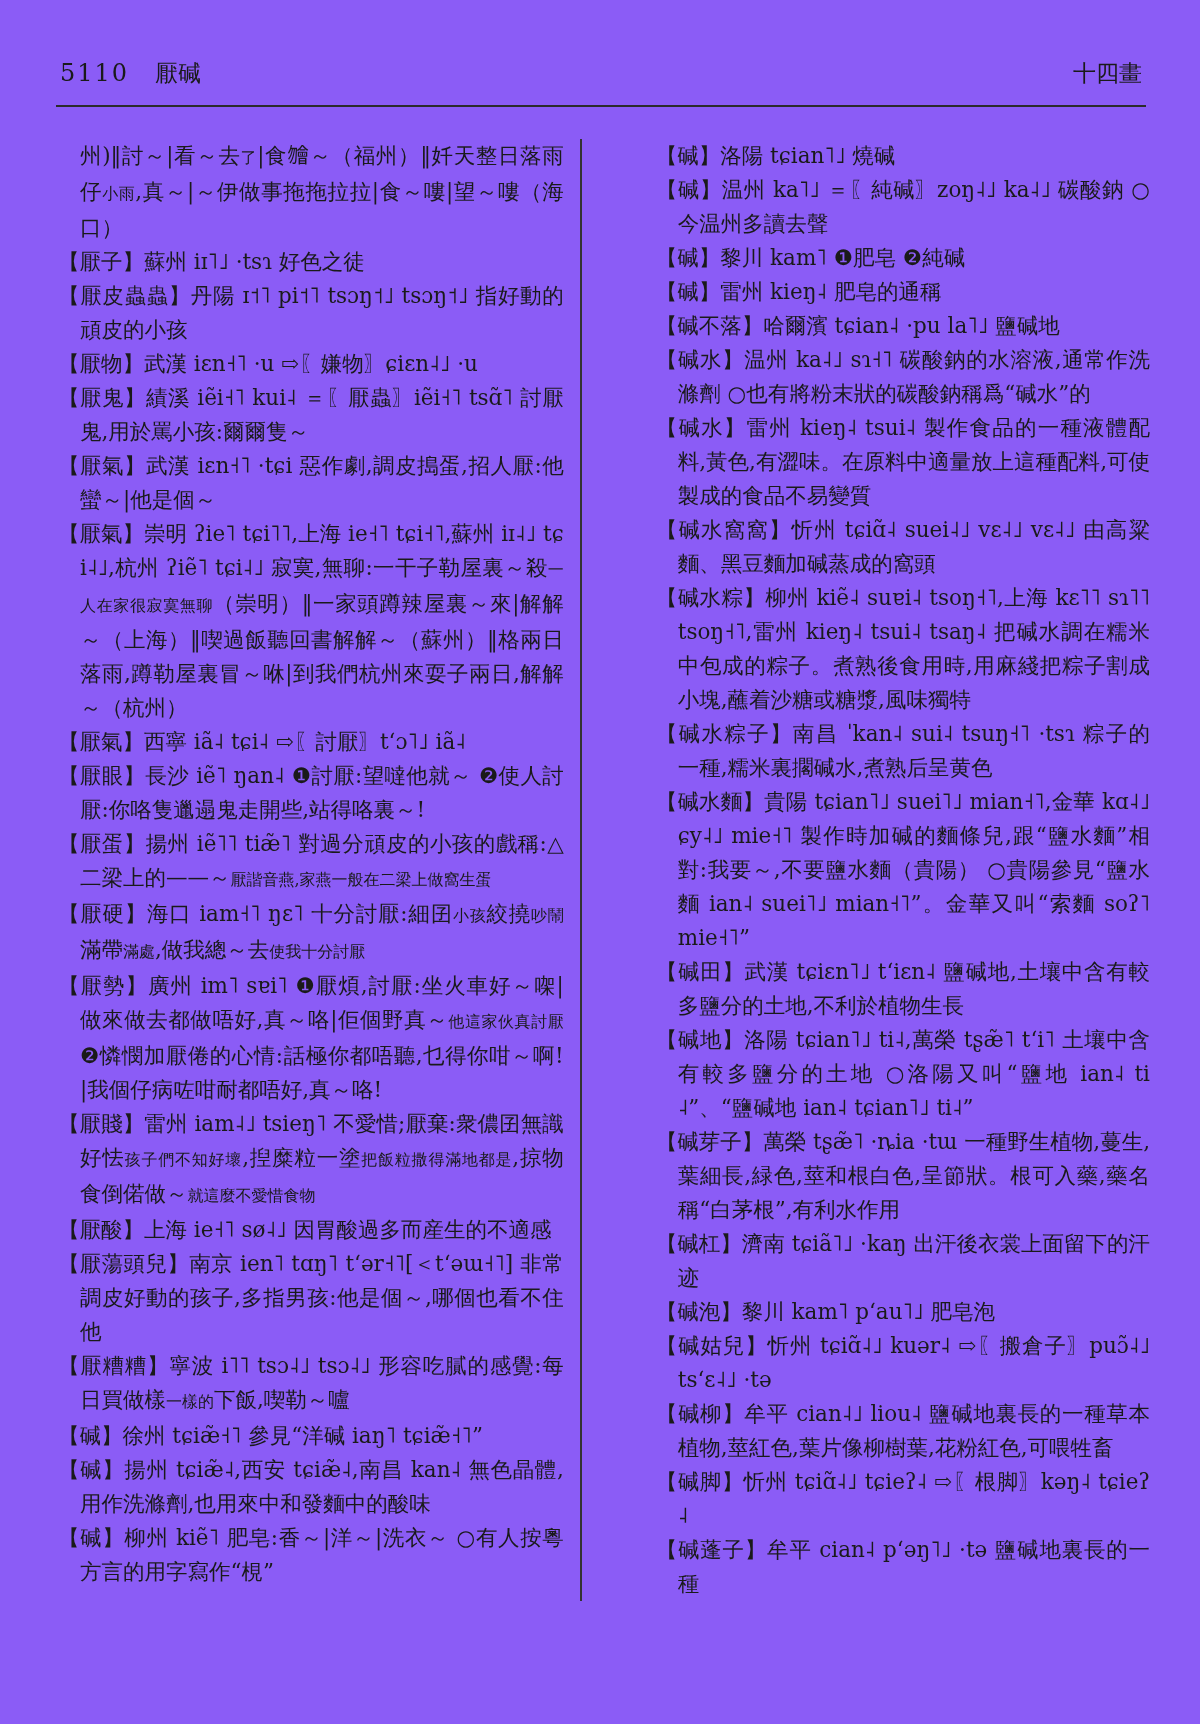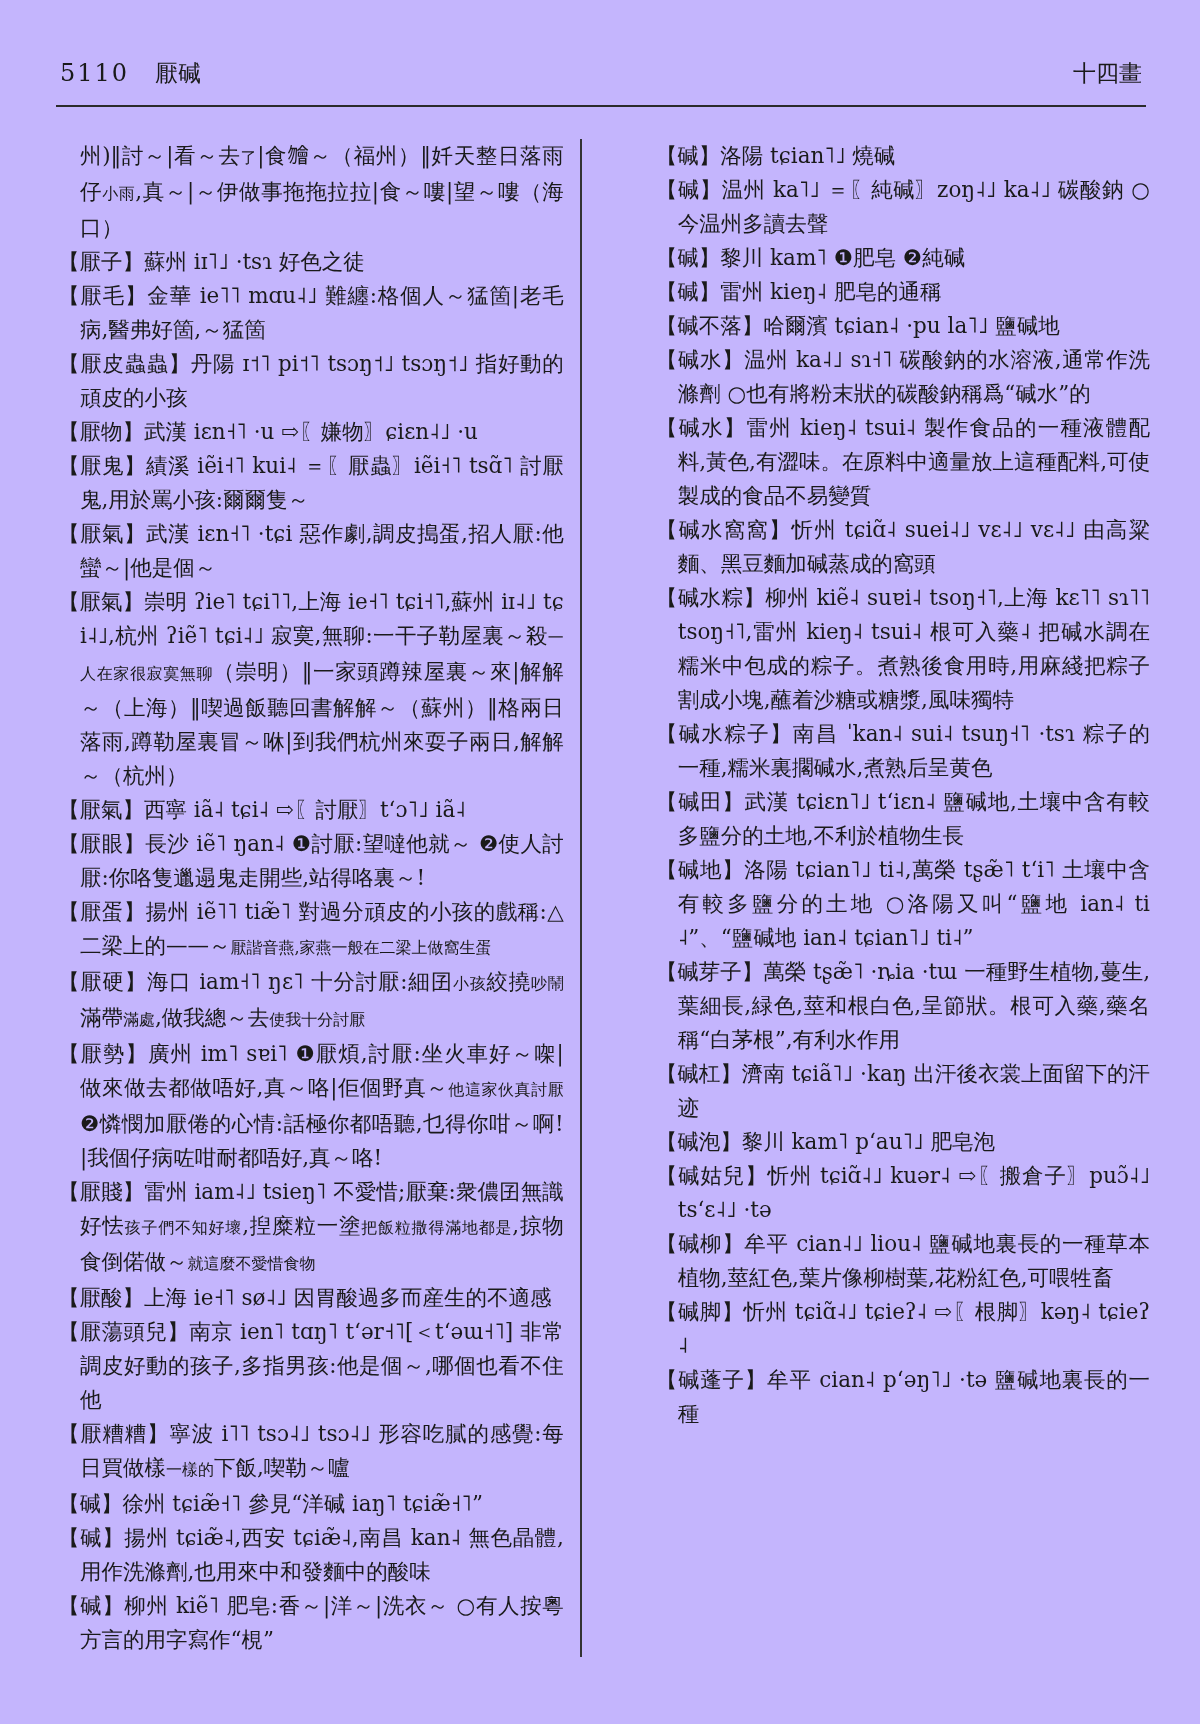--- a/index.html
+++ b/index.html
@@ -1,20 +1,20 @@
 <!DOCTYPE html>
 <html><head>
 <meta charset="utf-8">
 <style>
   html,body { margin:0; padding:0; background:#e8e8e8; }
   .page {
     position:relative;
     width:1200px; height:1724px;
     margin:0 auto;
-    background:#c4b5fd;
+    background:#8b5cf6;
     color:#1a1a1a;
     font-family:"DejaVu Serif","Liberation Serif",serif;
     box-sizing:border-box;
     overflow:hidden;
   }
   .running-head {
     display:flex; justify-content:space-between; align-items:baseline;
     padding:58px 58px 0 60px;
     font-size:23px;
   }
@@ -61,21 +61,20 @@
       <span>十四畫</span>
     </div>
   </div>
 
   <hr class="head-rule">
 
   <div class="columns">
     <div class="col col-left" id="col-left">
         <div class="entry continued"><span class="entry-main">州)‖討～|看～去</span><span class="gloss-small">了</span><span class="entry-main">|食𣍐～（福州）‖奷天整日落雨仔</span><span class="gloss-small">小雨</span><span class="entry-main">,真～|～伊做事拖拖拉拉|食～嘍|望～嘍（海口）</span></div>
         <div class="entry"><span class="entry-main">【厭子】蘇州 iɪ˥˩ ·tsɿ 好色之徒</span></div>
-        <div class="entry"><span class="entry-main">【厭毛】金華 ie˥˥ mɑu˨˩ 難纏:格個人～猛箇|老毛病,醫弗好箇,～猛箇</span></div>
         <div class="entry"><span class="entry-main">【厭皮蟲蟲】丹陽 ɪ˦˥ pi˦˥ tsɔŋ˦˩ tsɔŋ˦˩ 指好動的頑皮的小孩</span></div>
         <div class="entry"><span class="entry-main">【厭物】武漢 iɛn˧˥ ·u ⇨〖嫌物〗ɕiɛn˨˩ ·u</span></div>
         <div class="entry"><span class="entry-main">【厭鬼】績溪 iẽi˧˥ kui˨ ＝〖厭蟲〗iẽi˧˥ tsɑ̃˥ 討厭鬼,用於罵小孩:爾爾隻～</span></div>
         <div class="entry"><span class="entry-main">【厭氣】武漢 iɛn˧˥ ·tɕi 惡作劇,調皮搗蛋,招人厭:他蠻～|他是個～</span></div>
         <div class="entry"><span class="entry-main">【厭氣】崇明 ʔie˥ tɕi˥˥,上海 ie˧˥ tɕi˧˥,蘇州 iɪ˨˩ tɕi˨˩,杭州 ʔiẽ˥ tɕi˨˩ 寂寞,無聊:一干子勒屋裏～殺</span><span class="gloss-small">一人在家很寂寞無聊</span><span class="entry-main">（崇明）‖一家頭蹲辣屋裏～來|解解～（上海）‖喫過飯聽回書解解～（蘇州）‖格兩日落雨,蹲勒屋裏冒～咻|到我們杭州來耍子兩日,解解～（杭州）</span></div>
         <div class="entry"><span class="entry-main">【厭氣】西寧 iã˨ tɕi˨ ⇨〖討厭〗tʻɔ˥˩ iã˨</span></div>
         <div class="entry"><span class="entry-main">【厭眼】長沙 iẽ˥ ŋan˨ ❶討厭:望噠他就～ ❷使人討厭:你咯隻邋遢鬼走開些,站得咯裏～!</span></div>
         <div class="entry"><span class="entry-main">【厭蛋】揚州 iẽ˥˥ tiæ̃˥ 對過分頑皮的小孩的戲稱:△二梁上的——～</span><span class="gloss-small">厭諧音燕,家燕一般在二梁上做窩生蛋</span></div>
         <div class="entry"><span class="entry-main">【厭硬】海口 iam˧˥ ŋɛ˥ 十分討厭:細囝</span><span class="gloss-small">小孩</span><span class="entry-main">絞撓</span><span class="gloss-small">吵鬧</span><span class="entry-main">滿帶</span><span class="gloss-small">滿處</span><span class="entry-main">,做我總～去</span><span class="gloss-small">使我十分討厭</span></div>
         <div class="entry"><span class="entry-main">【厭勢】廣州 im˥ sɐi˥ ❶厭煩,討厭:坐火車好～㗎|做來做去都做唔好,真～咯|佢個野真～</span><span class="gloss-small">他這家伙真討厭</span><span class="entry-main"> ❷憐憫加厭倦的心情:話極你都唔聽,乜得你咁～啊! |我個仔病咗咁耐都唔好,真～咯!</span></div>
@@ -89,22 +88,23 @@
       </div>
     <div class="col col-right" id="col-right">
         <div class="entry"><span class="entry-main">【碱】洛陽 tɕian˥˩ 燒碱</span></div>
         <div class="entry"><span class="entry-main">【碱】温州 ka˥˩ ＝〖純碱〗zoŋ˨˩ ka˨˩ 碳酸鈉 ○今温州多讀去聲</span></div>
         <div class="entry"><span class="entry-main">【碱】黎川 kam˥ ❶肥皂 ❷純碱</span></div>
         <div class="entry"><span class="entry-main">【碱】雷州 kieŋ˨ 肥皂的通稱</span></div>
         <div class="entry"><span class="entry-main">【碱不落】哈爾濱 tɕian˨ ·pu la˥˩ 鹽碱地</span></div>
         <div class="entry"><span class="entry-main">【碱水】温州 ka˨˩ sɿ˧˥ 碳酸鈉的水溶液,通常作洗滌劑 ○也有將粉末狀的碳酸鈉稱爲“碱水”的</span></div>
         <div class="entry"><span class="entry-main">【碱水】雷州 kieŋ˨ tsui˨ 製作食品的一種液體配料,黃色,有澀味。在原料中適量放上這種配料,可使製成的食品不易變質</span></div>
         <div class="entry"><span class="entry-main">【碱水窩窩】忻州 tɕiɑ̃˨ suei˨˩ vɛ˨˩ vɛ˨˩ 由高粱麵、黑豆麵加碱蒸成的窩頭</span></div>
-        <div class="entry"><span class="entry-main">【碱水粽】柳州 kiẽ˨ suɐi˨ tsoŋ˧˥,上海 kɛ˥˥ sɿ˥˥ tsoŋ˧˥,雷州 kieŋ˨ tsui˨ 根可入藥˨ 把碱水調在糯米中包成的粽子。煮熟後食用時,用麻綫把粽子割成小塊,蘸着沙糖或糖漿,風味獨特</span></div>
+        <div class="entry"><span class="entry-main">【碱水粽】柳州 kiẽ˨ suɐi˨ tsoŋ˧˥,上海 kɛ˥˥ sɿ˥˥ tsoŋ˧˥,雷州 kieŋ˨ tsui˨ tsaŋ˨ 把碱水調在糯米中包成的粽子。煮熟後食用時,用麻綫把粽子割成小塊,蘸着沙糖或糖漿,風味獨特</span></div>
         <div class="entry"><span class="entry-main">【碱水粽子】南昌 ˈkan˨ sui˨ tsuŋ˧˥ ·tsɿ 粽子的一種,糯米裏擱碱水,煮熟后呈黄色</span></div>
+        <div class="entry"><span class="entry-main">【碱水麵】貴陽 tɕian˥˩ suei˥˩ mian˧˥,金華 kɑ˨˩ ɕy˨˩ mie˧˥ 製作時加碱的麵條兒,跟“鹽水麵”相對:我要～,不要鹽水麵（貴陽） ○貴陽參見“鹽水麵 ian˨ suei˥˩ mian˧˥”。金華又叫“索麵 soʔ˥ mie˧˥”</span></div>
         <div class="entry"><span class="entry-main">【碱田】武漢 tɕiɛn˥˩ tʻiɛn˨ 鹽碱地,土壤中含有較多鹽分的土地,不利於植物生長</span></div>
         <div class="entry"><span class="entry-main">【碱地】洛陽 tɕian˥˩ ti˨,萬榮 tʂæ̃˥ tʻi˥ 土壤中含有較多鹽分的土地 ○洛陽又叫“鹽地 ian˨ ti˨”、“鹽碱地 ian˨ tɕian˥˩ ti˨”</span></div>
         <div class="entry"><span class="entry-main">【碱芽子】萬榮 tʂæ̃˥ ·ȵia ·tɯ 一種野生植物,蔓生,葉細長,緑色,莖和根白色,呈節狀。根可入藥,藥名稱“白茅根”,有利水作用</span></div>
         <div class="entry"><span class="entry-main">【碱杠】濟南 tɕiã˥˩ ·kaŋ 出汗後衣裳上面留下的汗迹</span></div>
         <div class="entry"><span class="entry-main">【碱泡】黎川 kam˥ pʻau˥˩ 肥皂泡</span></div>
         <div class="entry"><span class="entry-main">【碱姑兒】忻州 tɕiɑ̃˨˩ kuər˨ ⇨〖搬倉子〗puɔ̃˨˩ tsʻɛ˨˩ ·tə</span></div>
         <div class="entry"><span class="entry-main">【碱柳】牟平 cian˨˩ liou˨ 鹽碱地裏長的一種草本植物,莖紅色,葉片像柳樹葉,花粉紅色,可喂牲畜</span></div>
         <div class="entry"><span class="entry-main">【碱脚】忻州 tɕiɑ̃˨˩ tɕieʔ˨ ⇨〖根脚〗kəŋ˨ tɕieʔ˨</span></div>
         <div class="entry"><span class="entry-main">【碱蓬子】牟平 cian˨ pʻəŋ˥˩ ·tə 鹽碱地裏長的一種</span></div>
       </div>

